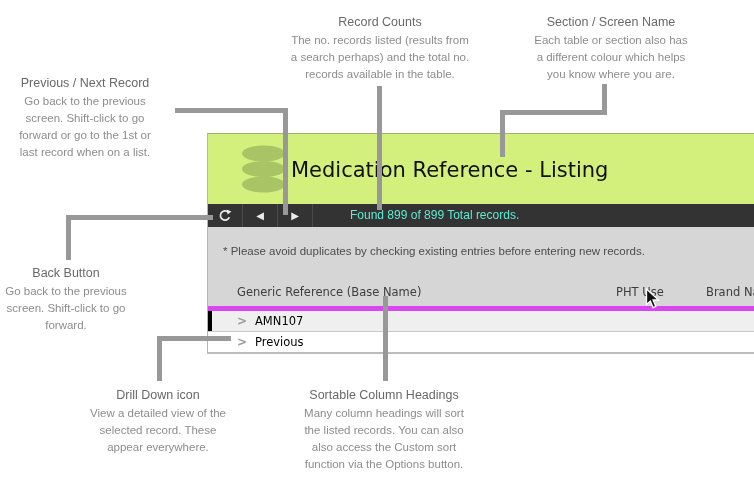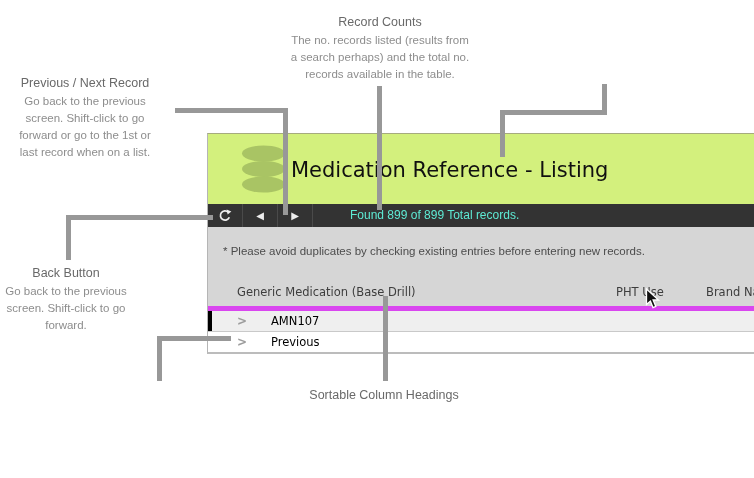--- a/index.html
+++ b/index.html
@@ -51,21 +51,21 @@
   .row{position:relative;height:20px;}
   .row.r1{background:#efefef;border-bottom:1px solid #c9c9c9;}
   .row.r2{background:#ffffff;}
   .sel-bar{position:absolute;left:0;top:0;width:4px;height:100%;background:#000;}
   .drill{
     position:absolute;left:29px;top:0;line-height:20px;
     font-family:"DejaVu Sans",sans-serif;font-size:12px;font-weight:600;color:#9c9c9c;cursor:pointer;
   }
   .row-name{
     position:absolute;left:47px;top:0;line-height:20px;
-    font-family:"DejaVu Sans",sans-serif;font-size:11.5px;color:#000;white-space:nowrap;margin-left:16px;
+    font-family:"DejaVu Sans",sans-serif;font-size:11.5px;color:#000;white-space:nowrap;
   }
   .cursor{position:absolute;left:645px;top:288px;}
 </style>
 </head>
 <body>
 
 <div class="stage">
 
   <div class="callout" style="left:-25px;top:75px;width:220px;">
     <div class="callout-title">Previous / Next Record</div>
@@ -76,32 +76,46 @@
   </div>
 
   <div class="callout" style="left:250px;top:14px;width:260px;">
     <div class="callout-title">Record Counts</div>
     <div class="callout-body">The no. records listed (results from
 a search perhaps) and the total no.
 records available in the table.</div>
   </div>
 
   <div class="callout" style="left:486px;top:14px;width:250px;">
+    <div class="callout-title">Section / Screen Name</div>
+    <div class="callout-body">Each table or section also has
+a different colour which helps
+you know where you are.</div>
   </div>
 
   <div class="callout" style="left:-34px;top:265px;width:200px;">
     <div class="callout-title">Back Button</div>
     <div class="callout-body">Go back to the previous
 screen. Shift-click to go
 forward.</div>
   </div>
 
+  <div class="callout" style="left:48px;top:387px;width:220px;">
+    <div class="callout-title">Drill Down icon</div>
+    <div class="callout-body">View a detailed view of the
+selected record. These
+appear everywhere.</div>
+  </div>
 
   <div class="callout" style="left:264px;top:387px;width:240px;">
     <div class="callout-title">Sortable Column Headings</div>
+    <div class="callout-body">Many column headings will sort
+the listed records. You can also
+also access the Custom sort
+function via the Options button.</div>
   </div>
 
   <div class="panel">
 
     <div class="panel-header">
       <svg class="db-icon" width="47" height="48" viewBox="0 0 47 48">
         <ellipse cx="23.5" cy="8.5" rx="21.5" ry="8" fill="#a9c464"></ellipse>
         <ellipse cx="23.5" cy="24" rx="21.5" ry="8" fill="#a9c464"></ellipse>
         <ellipse cx="23.5" cy="39.5" rx="21.5" ry="8" fill="#a9c464"></ellipse>
       </svg>
@@ -119,21 +133,21 @@
         <span class="tb-arrow">◀</span>
       </button>
       <button class="tb-btn next">
         <span class="tb-arrow">▶</span>
       </button>
       <span class="tb-status">Found 899 of 899 Total records.</span>
     </div>
 
     <div class="subheader">
       <div class="notice">* Please avoid duplicates by checking existing entries before entering new records.</div>
-      <div class="col-head col-generic">Generic Medication (Base Drill)</div>
+      <div class="col-head col-generic">Generic Reference (Base Name)</div>
       <div class="col-head col-pht">PHT Use</div>
       <div class="col-head col-brand">Brand Name</div>
     </div>
 
     <div>
       <div class="row r1">
         <div class="sel-bar"></div>
         <span class="drill">&gt;</span>
         <span class="row-name">AMN107</span>
       </div>

